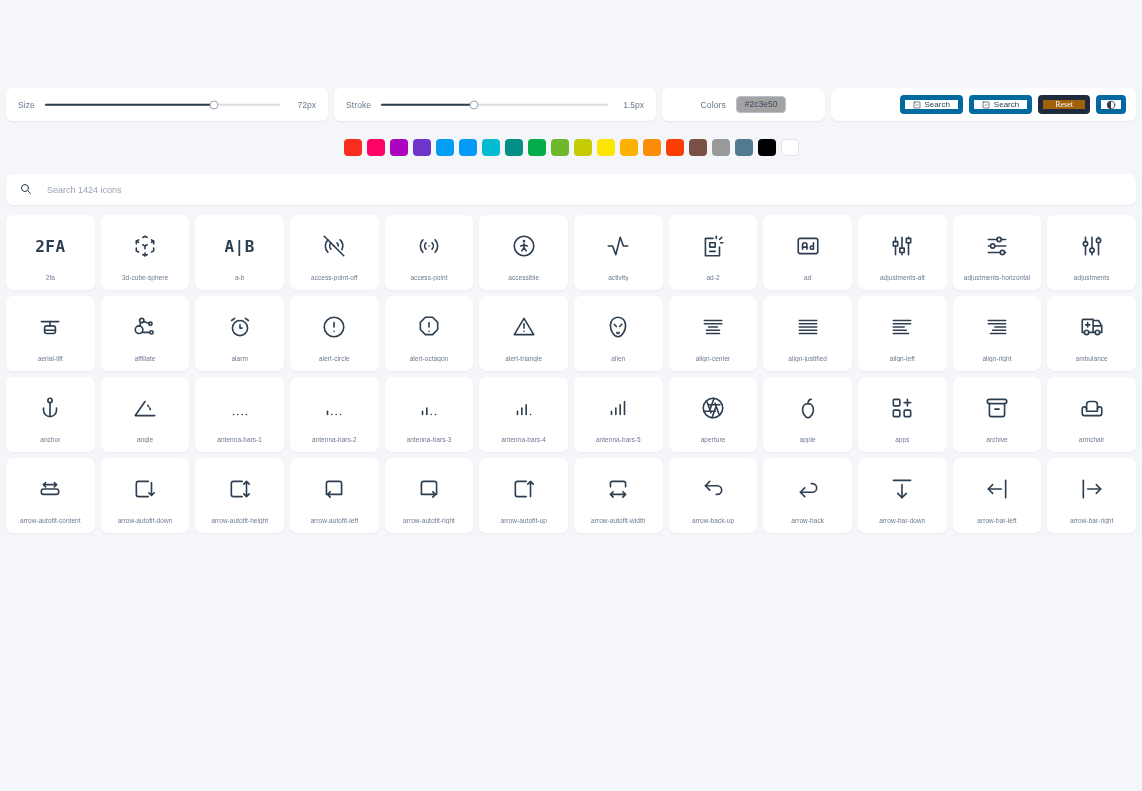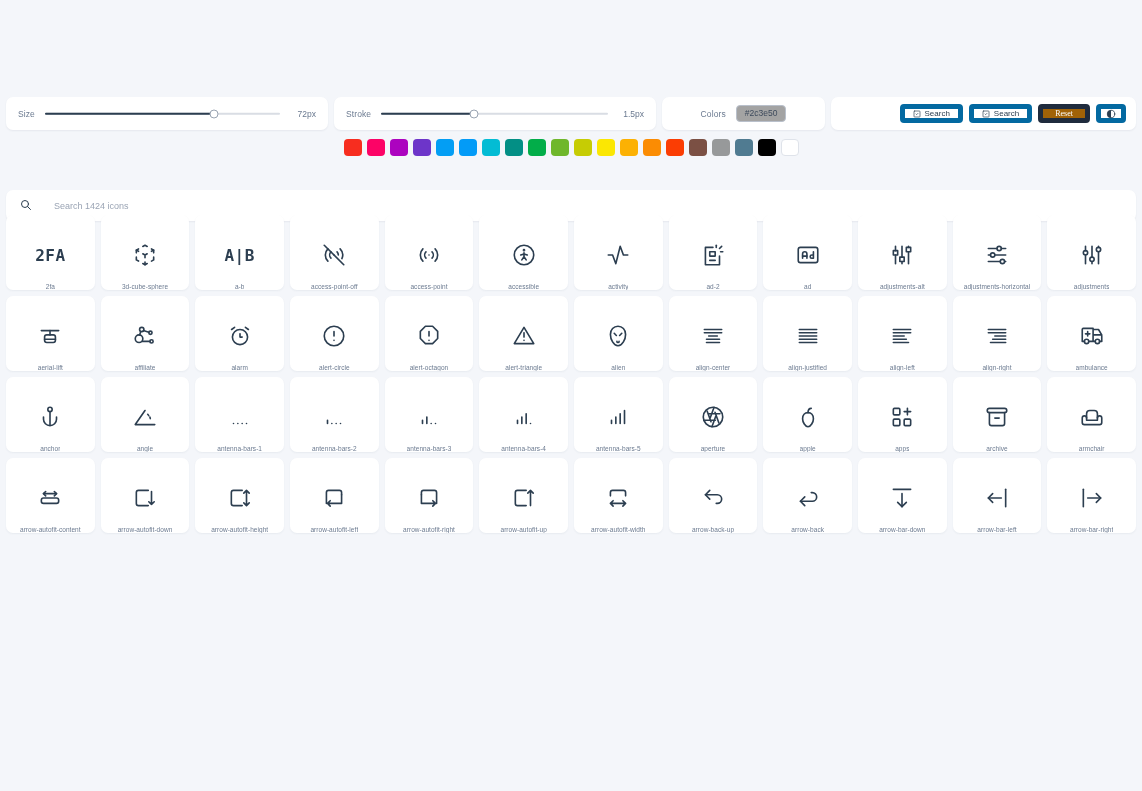--- a/index.html
+++ b/index.html
@@ -9,21 +9,21 @@
     background: #f4f6fa;
     font-family: "Liberation Sans", sans-serif;
     color: #2c3e50;
     overflow: hidden;
   }
   .app { width: 1142px; height: 791px; position: relative; }
 
   
   .controls-bar {
     position: absolute;
-    left: 6px; top: 97px;
+    left: 6px; top: 88px;
     width: 1130px; height: 33px;
     display: flex;
     gap: 6px;
   }
   .ctrl-card {
     background: #ffffff;
     border-radius: 7px;
     box-shadow: 0 1px 2px rgba(40,60,90,0.07);
     display: flex;
     align-items: center;
@@ -122,29 +122,29 @@
   .swatch {
     width: 18px; height: 17px;
     border-radius: 4px;
     cursor: pointer;
   }
   .swatch.white { border: 1px solid #dfe3ea; }
 
   
   .search-card {
     position: absolute;
-    left: 6px; top: 190px;
+    left: 6px; top: 174px;
     width: 1130px; height: 31px;
     background: #fff;
     border-radius: 7px;
     box-shadow: 0 1px 2px rgba(40,60,90,0.07);
     display: flex;
     align-items: center;
     padding: 0 14px;
-    gap: 20px;
+    gap: 13px;
   }
   .search-card input {
     flex: 1;
     border: none;
     outline: none;
     font-size: 9px;
     font-family: "Liberation Sans", sans-serif;
     color: #2c3e50;
     background: transparent;
   }
@@ -160,21 +160,21 @@
     gap: 6px;
   }
   .cell {
     background: #ffffff;
     border-radius: 7px;
     box-shadow: 0 1px 2px rgba(40,60,90,0.06);
     height: 75px;
     display: flex;
     flex-direction: column;
     align-items: center;
-    justify-content: flex-end;
+    justify-content: center;
     cursor: pointer;
   }
   .cell .glyph {
     height: 44px;
     display: flex;
     align-items: center;
     justify-content: center;
     color: #2c3e50;
   }
   .cell .glyph svg { display: block; }

